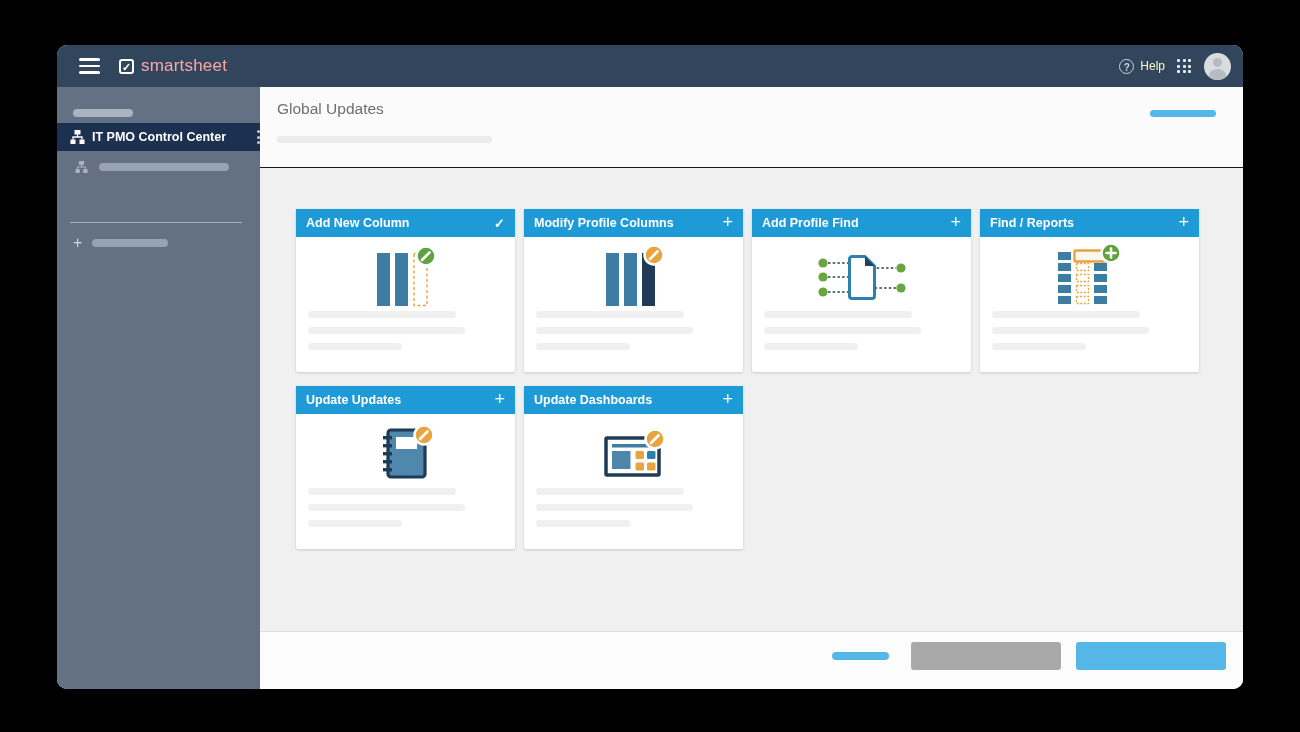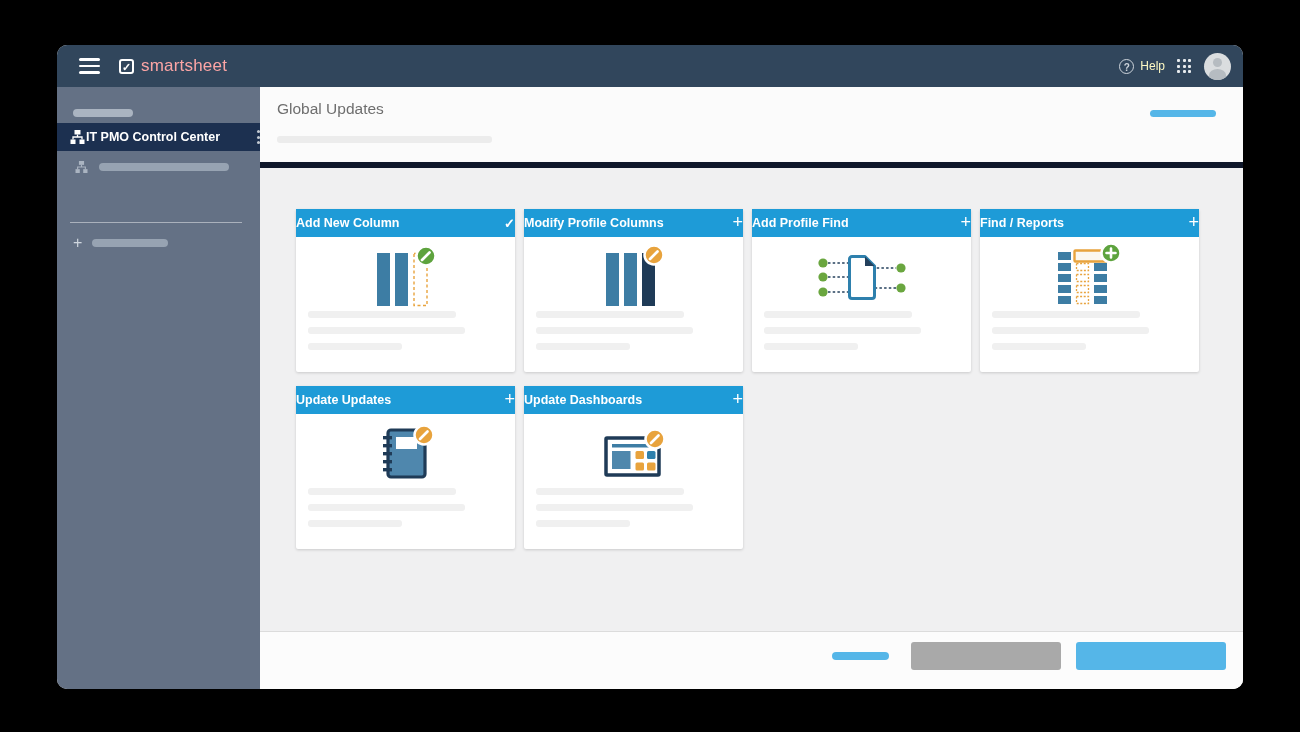--- a/index.html
+++ b/index.html
@@ -30,44 +30,44 @@
 
   
   .win-body { display:flex; height:602px; }
 
   
   .sidebar { width:203px; background:#647185; position:relative; flex-shrink:0; }
   .sb-pill { position:absolute; border-radius:4px; }
   .sb-pill-top { left:16px; top:22px; width:60px; height:8px; background:#aab4c1; }
   .sb-selected { position:absolute; left:-12px; top:36px; width:227px; height:28px; background:#1c3050;
                  display:flex; align-items:center; padding-left:25px; cursor:pointer; }
-  .sb-selected-label { color:#fff; font-size:12.5px; font-weight:700; margin-left:1px; white-space:nowrap; }
+  .sb-selected-label { color:#fff; font-size:12.5px; font-weight:700; margin-left:7px; white-space:nowrap; }
   .kebab { margin-left:auto; margin-right:9px; display:flex; flex-direction:column; gap:2.5px; cursor:pointer; padding:3px; }
   .kebab i { width:3px; height:3px; border-radius:50%; background:#c3cad2; }
   .sb-item2 { position:absolute; left:18px; top:74px; display:flex; align-items:center; cursor:pointer; }
   .sb-item2 .sb-bar { width:130px; height:8px; border-radius:4px; background:#97a3b2; margin-left:11px; }
   .sb-divider { position:absolute; left:13px; top:135px; width:172px; border-top:1px solid rgba(255,255,255,.45); }
   .sb-add { position:absolute; left:16px; top:148px; display:flex; align-items:center; cursor:pointer; }
   .sb-add .plus { color:#cfd6de; font-size:16px; font-weight:400; line-height:16px; }
   .sb-add .sb-bar { width:76px; height:8px; border-radius:4px; background:#97a3b2; margin-left:10px; }
 
   
   .main { flex:1; display:flex; flex-direction:column; background:#f0f0f1; min-width:0; }
-  .main-header { height:81px; background:#fbfbfb; border-bottom:6px solid #0f172a; position:relative; }
+  .main-header { height:81px; background:#fbfbfb; border-bottom:1px solid #0f172a; position:relative; }
   .page-title { position:absolute; left:17px; top:13px; font-size:15.5px; color:#6e6e6e; }
   .header-bar { position:absolute; left:17px; top:49px; width:215px; height:7px; border-radius:3px; background:#ececec; }
   .header-action { position:absolute; right:27px; top:23px; width:66px; height:7px; border-radius:3.5px; background:#55b6e8; cursor:pointer; }
 
   .content { flex:1; position:relative; }
   .cards { position:absolute; left:36px; top:41px; display:grid;
            grid-template-columns:repeat(4,219px); grid-gap:14px 9px; }
   .card { width:219px; height:163px; background:#fff; border-radius:2px;
           box-shadow:0 1px 3px rgba(0,0,0,.16); }
   .card-header { height:28px; background:#1e9bd7; display:flex; align-items:center;
-                 padding:0 0; cursor:pointer; }
+                 padding:0 10px; cursor:pointer; }
   .card-title { color:#fff; font-size:12.5px; font-weight:600; white-space:nowrap; }
   .card-action { margin-left:auto; color:#fff; cursor:pointer; line-height:1; }
   .action-check { font-size:13px; font-weight:700; }
   .action-plus { font-size:18px; font-weight:400; margin-top:-2px; }
   .card-body { height:135px; position:relative; }
   .card-icon { height:74px; display:flex; align-items:center; justify-content:center; padding-top:8px; }
   .card-icon svg { overflow:visible; }
   .card-lines { padding:0 12px; }
   .cline { height:7px; border-radius:3px; background:#f0f0f0; margin-bottom:9px; }
   .l1 { width:148px; } .l2 { width:157px; } .l3 { width:94px; }

